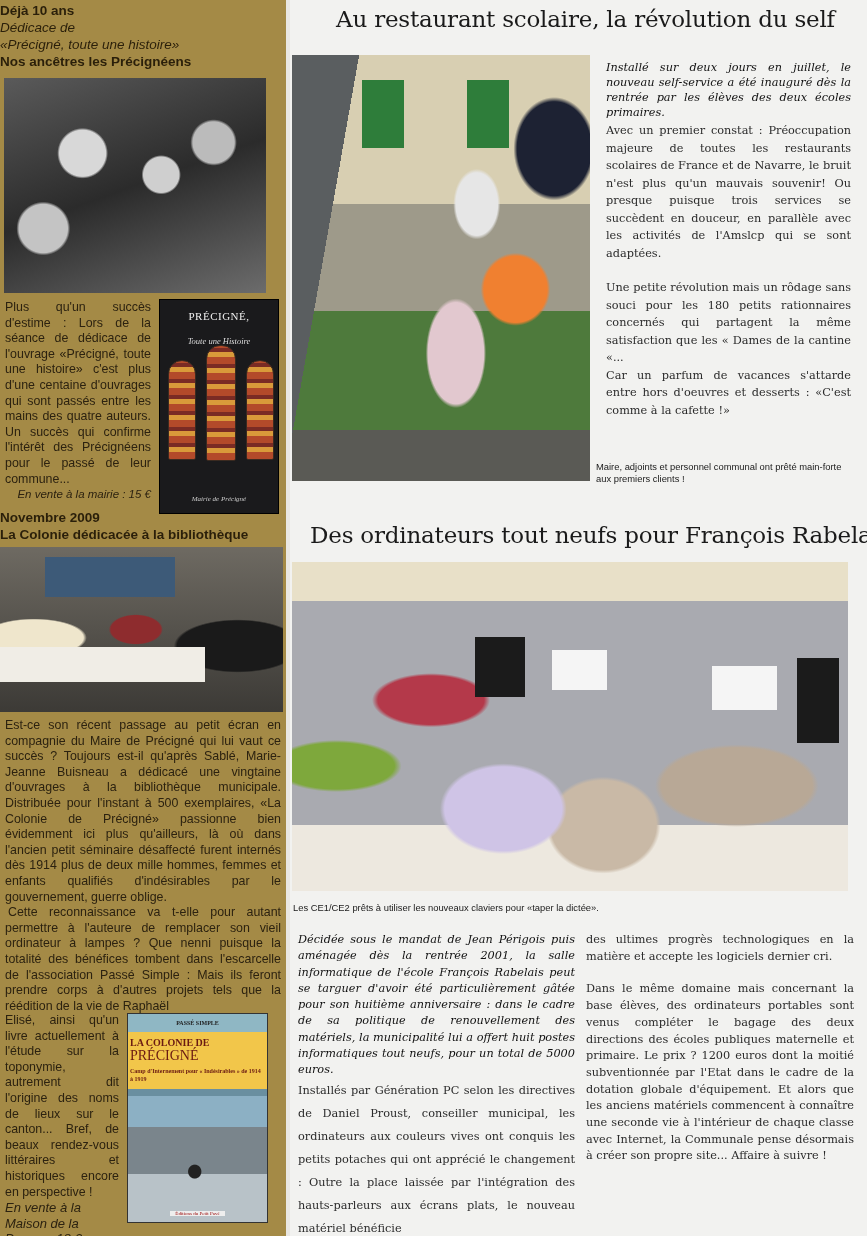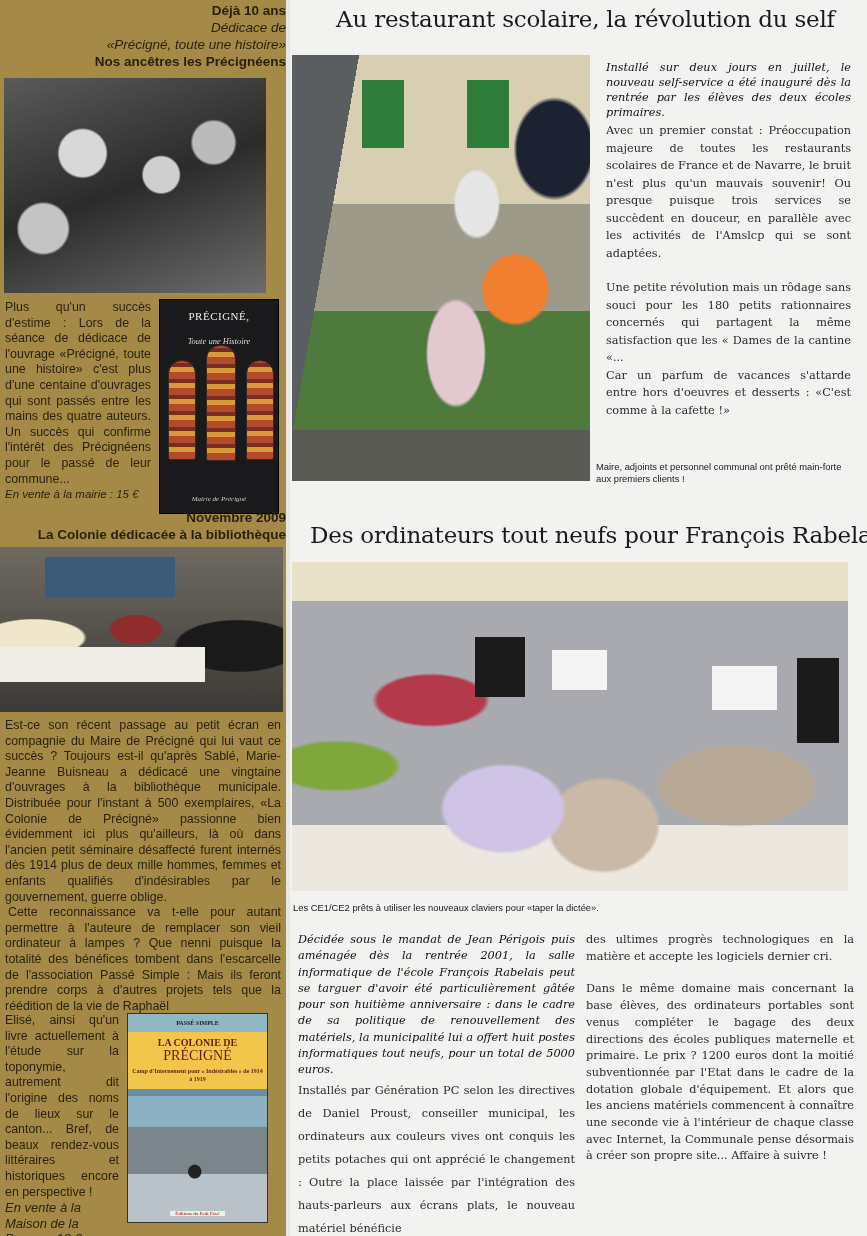--- a/index.html
+++ b/index.html
@@ -3,21 +3,21 @@
 <meta charset="utf-8">
 <style>
   * { margin:0; padding:0; box-sizing:border-box; }
   html, body { width:867px; height:1236px; overflow:hidden; background:#f2f2f0; }
   body { position:relative; font-family:"Liberation Sans", sans-serif; }
 
   
   .sidebar { position:absolute; left:0; top:0; width:286px; height:1236px;
     background:#a48a46; color:#2a1f0a; }
   .sidebar .edge { position:absolute; right:-4px; top:0; width:4px; height:1236px; background:#e9e7e2; }
-  .sb-h { text-align:right; font-size:13.5px; line-height:17px; }
+  .sb-h { text-align:left; font-size:13.5px; line-height:17px; }
   .sb-h b { font-weight:bold; }
   .sb-h i { font-style:italic; }
   .sb-text { font-size:12.4px; line-height:15.6px; text-align:justify; color:#2c2210; }
   .sb-text i { font-style:italic; }
 
   .photo { position:absolute; overflow:hidden; }
   .bw-photo { background:
       radial-gradient(circle at 30% 35%, #d8d8d8 0 10%, transparent 11%),
       radial-gradient(circle at 60% 45%, #cfcfcf 0 9%, transparent 10%),
       radial-gradient(circle at 80% 30%, #bbb 0 8%, transparent 9%),
@@ -34,21 +34,21 @@
   .lib-photo { background:
       linear-gradient(#3d5a78 0 0) 45px 10px/130px 40px no-repeat,
       linear-gradient(#f0ede6 0 0) 0 100px/205px 35px no-repeat,
       radial-gradient(ellipse at 12% 55%, #efe6cc 0 14%, transparent 15%),
       radial-gradient(ellipse at 48% 50%, #8e2c2e 0 12%, transparent 13%),
       radial-gradient(ellipse at 84% 60%, #1a1a1a 0 18%, transparent 19%),
       linear-gradient(#6e6a62, #3c3a36); }
 
   .book2 { background:#6a8fa0; border:1px solid #333; }
   .book2 .band-top { height:18px; background:#8fb7c4; font-family:"Liberation Serif", serif; font-size:6px; font-weight:bold; text-align:center; line-height:18px; color:#222; }
-  .book2 .band-y { background:#f2c64a; padding:5px 2px 6px; text-align:center; font-family:"Liberation Serif", serif; color:#6a1a12; }
+  .book2 .band-y { background:#f2c64a; padding:5px 2px 6px; text-align:left; font-family:"Liberation Serif", serif; color:#6a1a12; }
   .book2 .bt1 { font-size:10px; font-weight:bold; }
   .book2 .bt2 { font-size:14px; font-weight:normal; }
   .book2 .bt3 { font-size:6px; font-weight:bold; color:#6a1a12; margin-top:3px; line-height:8px; }
   .book2 .pic { position:absolute; left:0; right:0; top:82px; bottom:0;
       background: radial-gradient(ellipse at 48% 60%, #222 0 6%, transparent 7%),
       linear-gradient(#8cb0c4 0 25%, #7a858c 25% 62%, #b8c2c8 62%); }
   .book2 .pub { position:absolute; bottom:6px; left:30%; width:40%; font-size:5px; background:#eee; color:#900; text-align:center; font-family:"Liberation Serif", serif; }
 
   
   .headline { position:absolute; font-family:"DejaVu Serif", serif; color:#1a1a1a; font-size:23px; white-space:nowrap; letter-spacing:-0.2px; }
@@ -87,21 +87,21 @@
     <div><b>Déjà 10 ans</b></div>
     <div><i>Dédicace de</i></div>
     <div><i>«Précigné, toute une histoire»</i></div>
     <div><b>Nos ancêtres les Précignéens</b></div>
   </div>
 
   <div class="photo bw-photo" style="left:4px;top:78px;width:262px;height:215px;"></div>
 
   <div class="sb-text" style="position:absolute;left:5px;top:300px;width:146px;">
     <p>Plus qu'un succès d'estime : Lors de la séance de dédicace de l'ouvrage «Précigné, toute une histoire» c'est plus d'une centaine d'ouvrages qui sont passés entre les mains des quatre auteurs. Un succès qui confirme l'intérêt des Précignéens pour le passé de leur commune...</p>
-    <p style="text-align:left;font-size:11.5px;"><i>En vente à la mairie : 15 €</i></p>
+    <p style="text-align:right;font-size:11.5px;"><i>En vente à la mairie : 15 €</i></p>
   </div>
 
   <div class="photo book1" style="left:159px;top:299px;width:120px;height:215px;">
     <div class="t1">PRÉCIGNÉ,</div>
     <div class="t2">Toute une Histoire</div>
     <div class="win" style="left:8px;top:60px;width:28px;height:100px;"></div>
     <div class="win" style="left:46px;top:45px;width:30px;height:116px;"></div>
     <div class="win" style="left:86px;top:60px;width:28px;height:100px;"></div>
     <div class="t3">Mairie de Précigné</div>
   </div>

